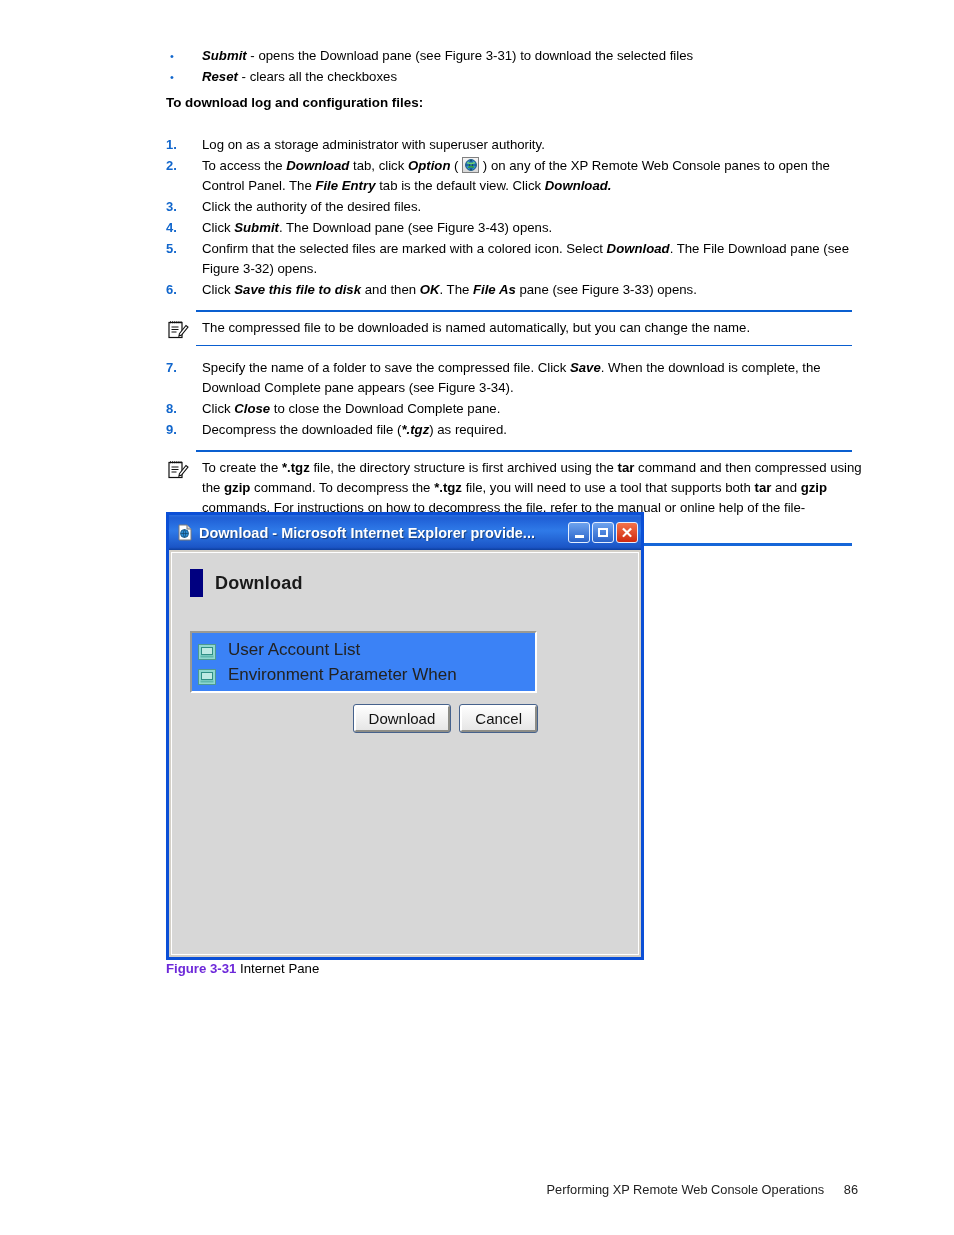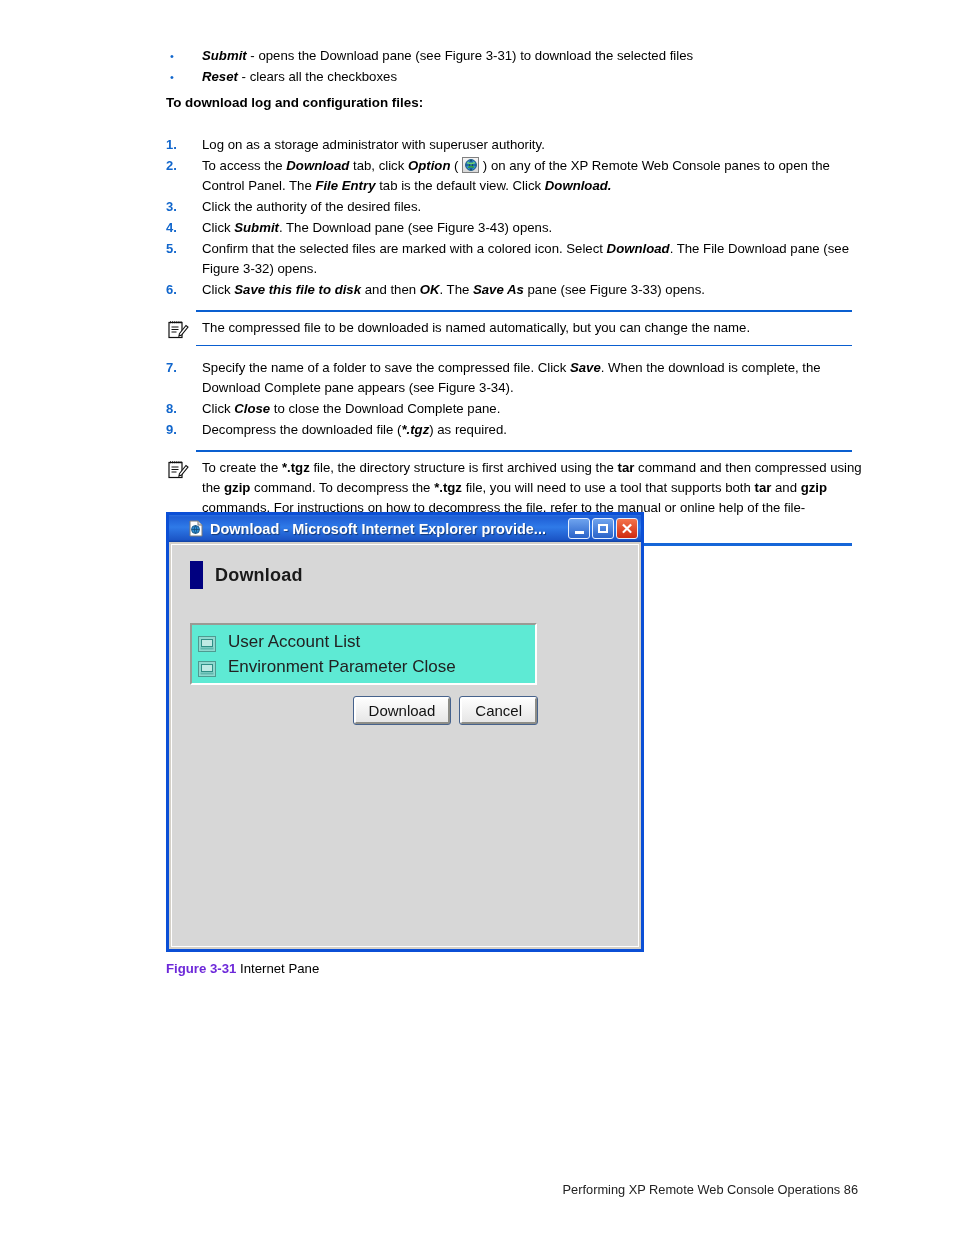--- a/index.html
+++ b/index.html
@@ -127,25 +127,25 @@
     width: 100%;
     height: 100%;
     box-sizing: border-box;
     border: 3px solid #0b4fd6;
     border-top: none;
     background: #d4d0c8;
     display: flex;
     flex-direction: column;
   }
   .titlebar {
-    height: 30px;
+    height: 38px;
     background: linear-gradient(#2a6ede 0%, #1f5fd6 8%, #2f7ae8 45%, #1b55c6 92%, #0e3f9e 100%);
     display: flex;
     align-items: center;
-    padding: 0 3px 0 19px;
+    padding: 0 3px 0 8px;
     box-sizing: border-box;
     border-left: 3px solid #0b4fd6;
     border-right: 3px solid #0b4fd6;
     border-top: 3px solid #0b4fd6;
   }
   .title-icon {
     width: 17px;
     height: 17px;
     flex: 0 0 17px;
     margin-right: 5px;
@@ -202,21 +202,21 @@
     color: #1a1a1a;
     letter-spacing: 0.2px;
   }
   .group-label {
     font-size: 13.5px;
     font-weight: bold;
     color: #101010;
     margin-bottom: 4px;
   }
   .listbox {
-    background: #5eead4;
+    background: #3b82f6;
     border: 2px solid;
     border-color: #9a9a94 #ffffff #ffffff #9a9a94;
     padding: 4px 6px;
     box-sizing: border-box;
     width: 347px;
   }
   .list-item {
     display: flex;
     align-items: center;
     font-size: 17px;
@@ -257,21 +257,21 @@
   .caption .figno { color: #6d28d9; font-weight: bold; }
 
   .footer {
     position: absolute;
     right: 96px;
     top: 1182px;
     font-size: 12.8px;
     color: #222;
     white-space: nowrap;
   }
-  .footer .pageno { margin-left: 0; }
+  .footer .pageno { margin-left: 16px; }
 </style>
 </head>
 <body>
 
 <div class="page">
 
   <div class="content">
 
     <div class="bullet-row">
       <span class="bullet-marker">•</span>
@@ -310,21 +310,21 @@
     <div class="num-row">
       <span class="num-marker">4.</span>
       <span class="row-text">Click <b>Submit</b>. The Download pane (see Figure 3-43) opens.</span>
     </div>
     <div class="num-row">
       <span class="num-marker">5.</span>
       <span class="row-text">Confirm that the selected files are marked with a colored icon. Select <b>Download</b>. The File Download pane (see Figure 3-32) opens.</span>
     </div>
     <div class="num-row">
       <span class="num-marker">6.</span>
-      <span class="row-text">Click <b>Save this file to disk</b> and then <b>OK</b>. The <b>Save As</b> pane (see Figure 3-33) opens.</span>
+      <span class="row-text">Click <b>Save this file to disk</b> and then <b>OK</b>. The <b>File As</b> pane (see Figure 3-33) opens.</span>
     </div>
 
     <div class="note">
       <div class="note-rule-top"></div>
       <div class="note-icon">
         <svg width="24" height="24" viewBox="0 0 24 24" aria-hidden="true">
           <rect x="3" y="4.5" width="13" height="15" fill="#ffffff" stroke="#111" stroke-width="1.2"></rect>
           <path d="M4.5 3.2v2M6.6 3.2v2M8.7 3.2v2M10.8 3.2v2M12.9 3.2v2M15 3.2v2" stroke="#111" stroke-width="1.1"></path>
           <path d="M5.5 9h7M5.5 11.5h7M5.5 14h5" stroke="#111" stroke-width="1"></path>
           <path d="M13.5 15.5L20 7.5l2 1.6-6.5 8-2.6 1z" fill="#ffffff" stroke="#111" stroke-width="1.1"></path>
@@ -410,21 +410,21 @@
           </div>
           <div class="list-item">
             <span class="file-icon">
               <svg width="18" height="16" viewBox="0 0 18 16" aria-hidden="true">
                 <rect x="0.5" y="0.5" width="17" height="15" fill="#8fd8cf" stroke="#4e9a90" stroke-width="1"></rect>
                 <rect x="3" y="3" width="12" height="8" fill="#2f8f86"></rect>
                 <rect x="4" y="4" width="10" height="6" fill="#bfeae4"></rect>
                 <rect x="2.5" y="11.5" width="13" height="2" fill="#5fb8ae"></rect>
               </svg>
             </span>
-            <span>Environment Parameter Close</span>
+            <span>Environment Parameter When</span>
           </div>
         </div>
 
         <div class="btn-row">
           <button class="xbtn">Download</button>
           <button class="xbtn">Cancel</button>
         </div>
 
       </div>
     </div>

